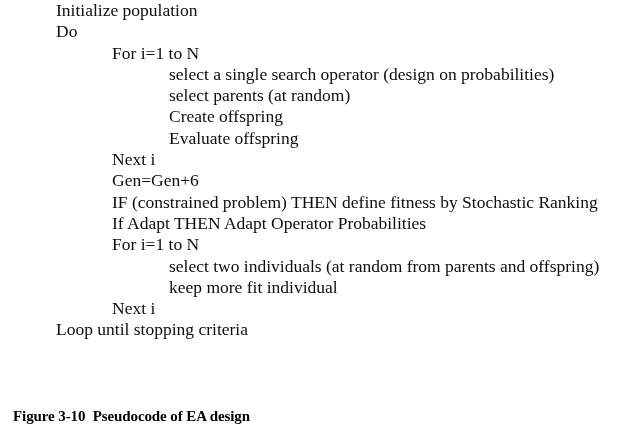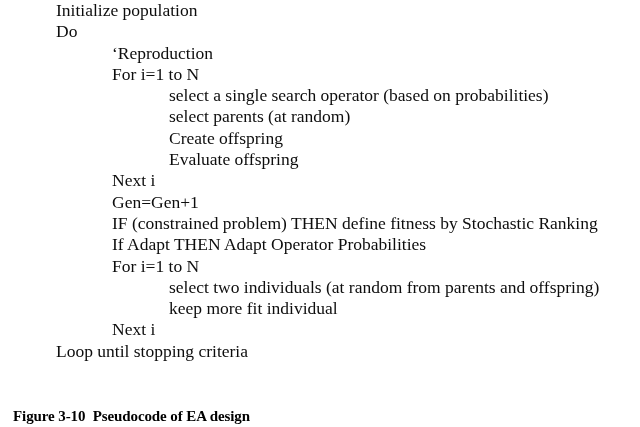--- a/index.html
+++ b/index.html
@@ -50,28 +50,27 @@
   }
 </style>
 </head>
 <body>
 
 <div id="page">
 
   <div id="pseudocode">
       <div class="code-line lvl1">Initialize population</div>
       <div class="code-line lvl1">Do</div>
-      <div class="code-line lvl2">‘Reproduction</div>
       <div class="code-line lvl2">For i=1 to N</div>
-      <div class="code-line lvl3">select a single search operator (based on probabilities)</div>
+      <div class="code-line lvl3">select a single search operator (design on probabilities)</div>
       <div class="code-line lvl3">select parents (at random)</div>
       <div class="code-line lvl3">Create offspring</div>
       <div class="code-line lvl3">Evaluate offspring</div>
       <div class="code-line lvl2">Next i</div>
-      <div class="code-line lvl2">Gen=Gen+1</div>
+      <div class="code-line lvl2">Gen=Gen+6</div>
       <div class="code-line lvl2">IF (constrained problem) THEN define fitness by Stochastic Ranking</div>
       <div class="code-line lvl2">If Adapt THEN Adapt Operator Probabilities</div>
       <div class="code-line lvl2">For i=1 to N</div>
       <div class="code-line lvl3">select two individuals (at random from parents and offspring)</div>
       <div class="code-line lvl3">keep more fit individual</div>
       <div class="code-line lvl2">Next i</div>
       <div class="code-line lvl-loop">Loop until stopping criteria</div>
     </div>
 
   <div id="caption">Figure 3-10  Pseudocode of EA design</div>

